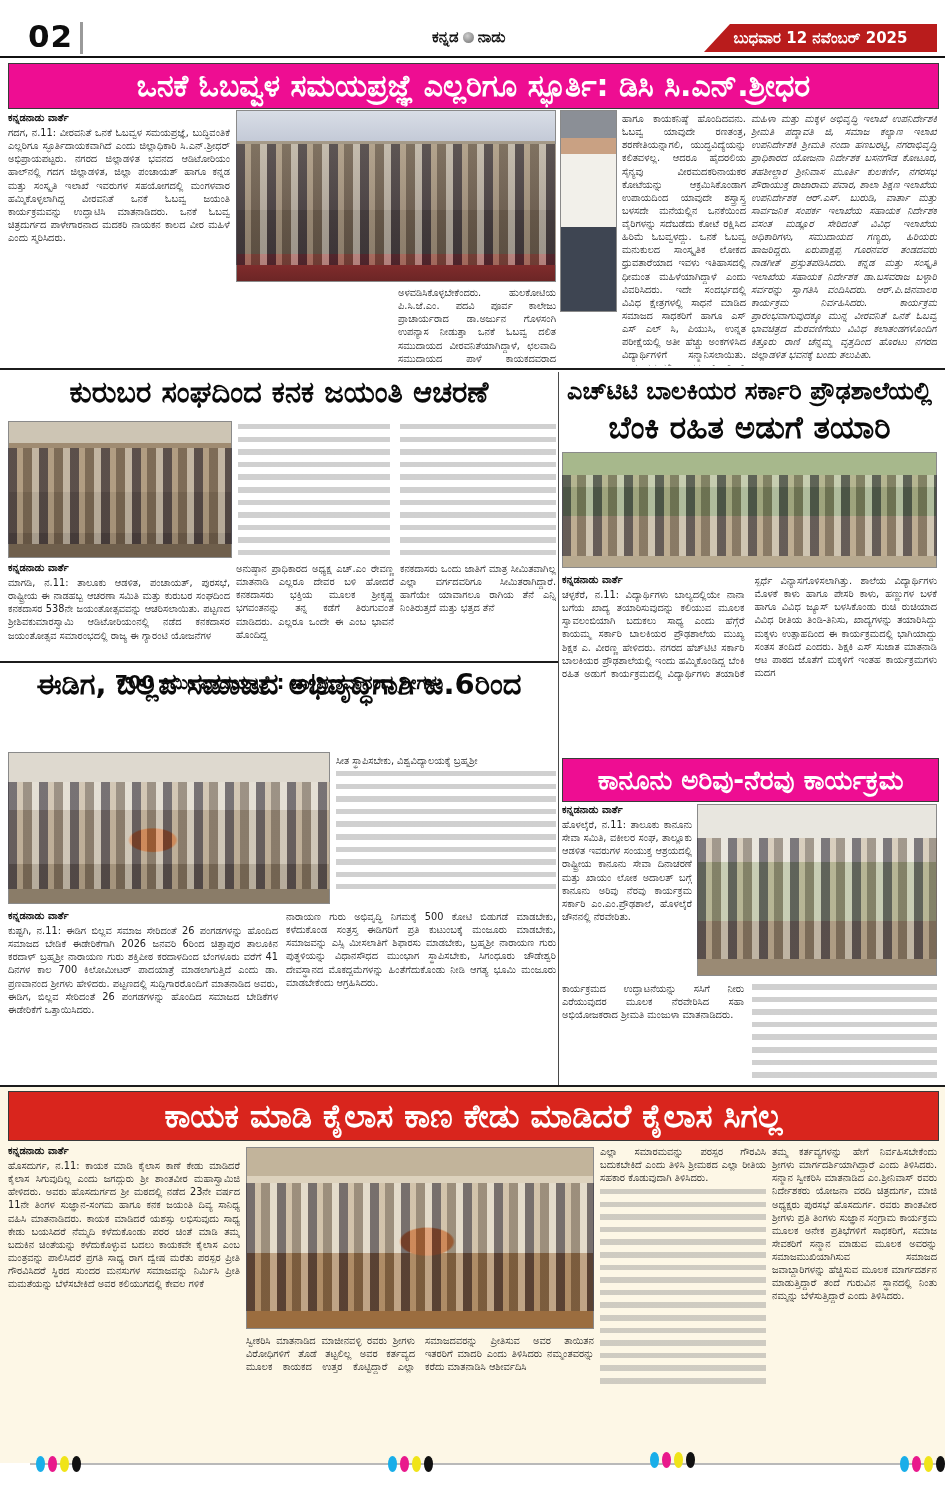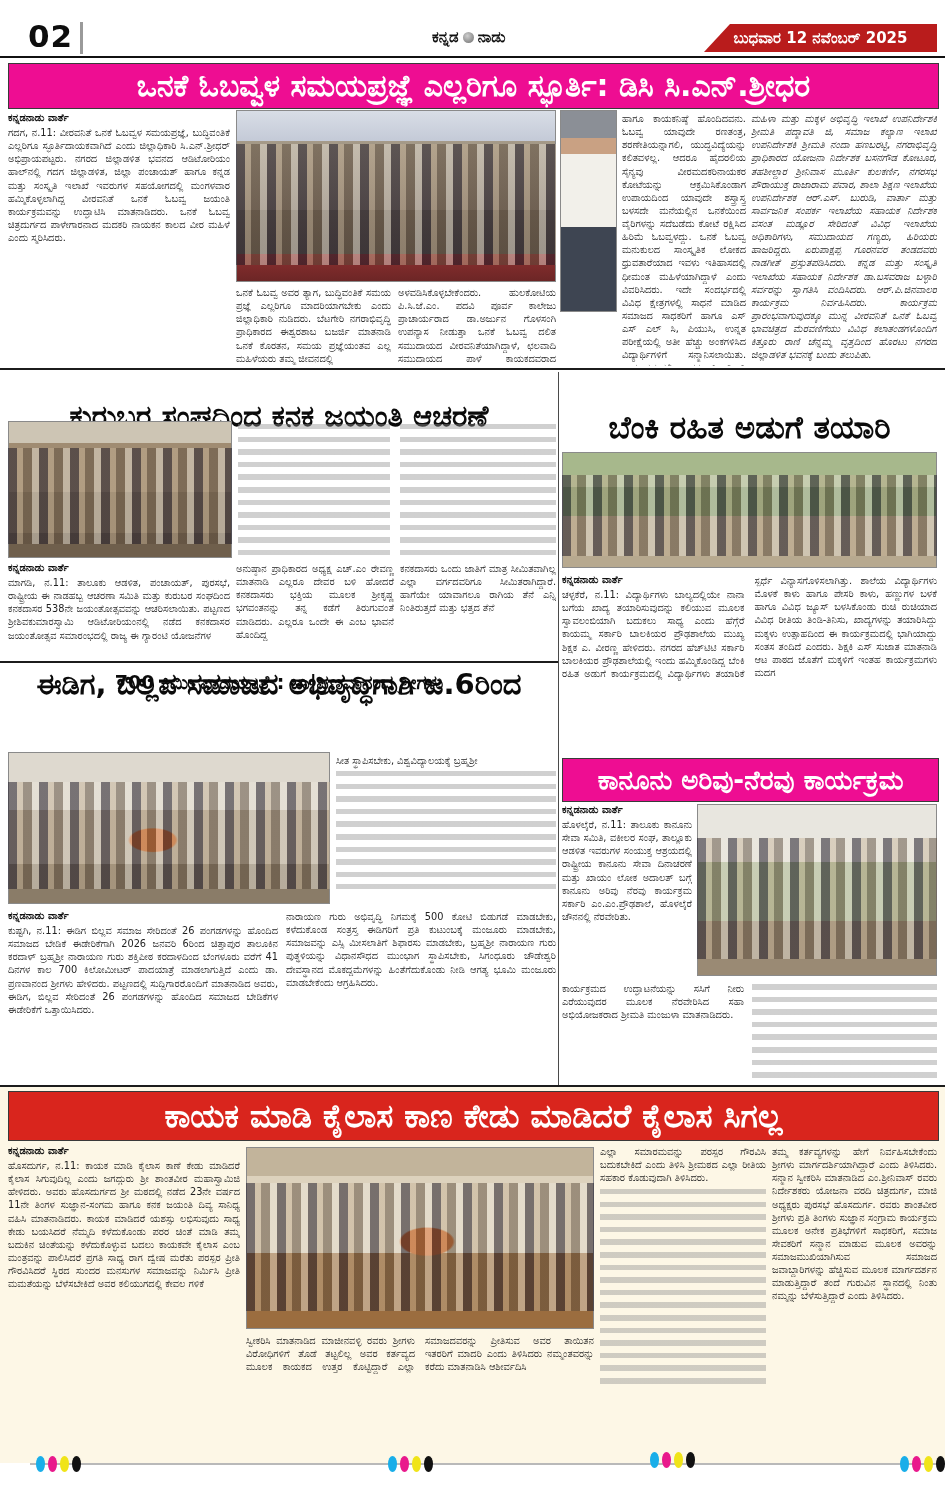--- a/index.html
+++ b/index.html
@@ -68,57 +68,55 @@
 
   <div class="abs bar bar-magenta" style="left:8px;top:63px;width:929px;height:44px;font-size:30px;">ಒನಕೆ ಓಬವ್ವಳ ಸಮಯಪ್ರಜ್ಞೆ ಎಲ್ಲರಿಗೂ ಸ್ಫೂರ್ತಿ: ಡಿಸಿ ಸಿ.ಎನ್.ಶ್ರೀಧರ</div>
 
   <div class="abs col" style="left:8px;top:112px;width:222px;height:254px;">
     <div class="byl">ಕನ್ನಡನಾಡು ವಾರ್ತೆ</div>
     <div class="bodytext">ಗದಗ, ನ.11: ವೀರವನಿತೆ ಒನಕೆ ಓಬವ್ವಳ ಸಮಯಪ್ರಜ್ಞೆ, ಬುದ್ಧಿವಂತಿಕೆ ಎಲ್ಲರಿಗೂ ಸ್ಫೂರ್ತಿದಾಯಕವಾಗಿದೆ ಎಂದು ಜಿಲ್ಲಾಧಿಕಾರಿ ಸಿ.ಎನ್.ಶ್ರೀಧರ್ ಅಭಿಪ್ರಾಯಪಟ್ಟರು. ನಗರದ ಜಿಲ್ಲಾಡಳಿತ ಭವನದ ಆಡಿಟೋರಿಯಂ ಹಾಲ್‌ನಲ್ಲಿ ಗದಗ ಜಿಲ್ಲಾಡಳಿತ, ಜಿಲ್ಲಾ ಪಂಚಾಯತ್ ಹಾಗೂ ಕನ್ನಡ ಮತ್ತು ಸಂಸ್ಕೃತಿ ಇಲಾಖೆ ಇವರುಗಳ ಸಹಯೋಗದಲ್ಲಿ ಮಂಗಳವಾರ ಹಮ್ಮಿಕೊಳ್ಳಲಾಗಿದ್ದ ವೀರವನಿತೆ ಒನಕೆ ಓಬವ್ವ ಜಯಂತಿ ಕಾರ್ಯಕ್ರಮವನ್ನು ಉದ್ಘಾಟಿಸಿ ಮಾತನಾಡಿದರು. ಒನಕೆ ಓಬವ್ವ ಚಿತ್ರದುರ್ಗದ ಪಾಳೇಗಾರನಾದ ಮದಕರಿ ನಾಯಕನ ಕಾಲದ ವೀರ ಮಹಿಳೆ ಎಂದು ಸ್ಮರಿಸಿದರು.</div>
   </div>
 
   <div class="ph band" id="ph-obavva" style="left:236px;top:110px;width:320px;height:172px;"></div>
 
-  <div class="abs col" style="left:236px;top:286px;width:155px;height:80px;">
-    <div class="bodytext">ಒನಕೆ ಓಬವ್ವ ಅವರ ತ್ಯಾಗ, ಬುದ್ಧಿವಂತಿಕೆ ಸಮಯ ಪ್ರಜ್ಞೆ ಎಲ್ಲರಿಗೂ ಮಾದರಿಯಾಗಬೇಕು ಎಂದು ಜಿಲ್ಲಾಧಿಕಾರಿ ನುಡಿದರು. ಬೆಟಗೇರಿ ನಗರಾಭಿವೃದ್ಧಿ ಪ್ರಾಧಿಕಾರದ ಈಶ್ವರಶಾಬ ಬಜರ್ಜಿ ಮಾತನಾಡಿ ಒನಕೆ ಕೊರತನ, ಸಮಯ ಪ್ರಜ್ಞೆಯಂತವ ಎಲ್ಲ ಮಹಿಳೆಯರು ತಮ್ಮ ಜೀವನದಲ್ಲಿ</div>
-  </div>
   <div class="abs col" style="left:398px;top:286px;width:158px;height:80px;">
     <div class="bodytext">ಅಳವಡಿಸಿಕೊಳ್ಳಬೇಕೆಂದರು. ಹುಲಕೋಟಿಯ ಪಿ.ಸಿ.ಜೆ.ಎಂ. ಪದವಿ ಪೂರ್ವ ಕಾಲೇಜು ಪ್ರಾಚಾರ್ಯರಾದ ಡಾ.ಅರ್ಜುನ ಗೊಳಸಂಗಿ ಉಪನ್ಯಾಸ ನೀಡುತ್ತಾ ಒನಕೆ ಓಬವ್ವ ದಲಿತ ಸಮುದಾಯದ ವೀರವನಿತೆಯಾಗಿದ್ದಾಳೆ, ಛಲವಾದಿ ಸಮುದಾಯದ ಪಾಳೆ ಕಾಯಕದವರಾದ ಮುದ್ದುಹನುಮಪ್ಪನ ಹೆಂಡತಿಯೇ ಓಬವ್ವ, ಮುದ್ದುಹನುಮಪ್ಪನು ಸ್ವಾಮಿನಿಷ್ಠೆ, ಸ್ವಾಭಿಮಾನ</div>
   </div>
 
   <div class="ph" id="ph-portrait" style="left:560px;top:110px;width:57px;height:202px;"></div>
 
   <div class="abs col" style="left:622px;top:112px;width:124px;height:254px;">
     <div class="bodytext">ಹಾಗೂ ಕಾಯಕನಿಷ್ಠೆ ಹೊಂದಿದವನು. ಓಬವ್ವ ಯಾವುದೇ ರಣತಂತ್ರ, ಶರಣೇತಿಯನ್ನಾಗಲಿ, ಯುದ್ಧವಿದ್ಯೆಯನ್ನು ಕಲಿತವಳಲ್ಲ. ಆದರೂ ಹೈದರಲಿಯ ಸೈನ್ಯವು ವೀರಮದಕರಿನಾಯಕರ ಕೋಟೆಯನ್ನು ಆಕ್ರಮಿಸಿಕೊಂಡಾಗ ಉಪಾಯದಿಂದ ಯಾವುದೇ ಶಸ್ತ್ರಾಸ್ತ್ರ ಬಳಸದೇ ಮನೆಯಲ್ಲಿನ ಒನಕೆಯಿಂದ ವೈರಿಗಳನ್ನು ಸದೆಬಡೆದು ಕೋಟೆ ರಕ್ಷಿಸಿದ ಹಿರಿಮೆ ಓಬವ್ವಳದ್ದು. ಒನಕೆ ಓಬವ್ವ ಮನುಕುಲದ ಸಾಂಸ್ಕೃತಿಕ ಲೋಕದ ಧ್ರುವತಾರೆಯಾದ ಇವಳು ಇತಿಹಾಸದಲ್ಲಿ ಧೀಮಂತ ಮಹಿಳೆಯಾಗಿದ್ದಾಳೆ ಎಂದು ವಿವರಿಸಿದರು. ಇದೇ ಸಂದರ್ಭದಲ್ಲಿ ವಿವಿಧ ಕ್ಷೇತ್ರಗಳಲ್ಲಿ ಸಾಧನೆ ಮಾಡಿದ ಸಮಾಜದ ಸಾಧಕರಿಗೆ ಹಾಗೂ ಎಸ್ ಎಸ್ ಎಲ್ ಸಿ, ಪಿಯುಸಿ, ಉನ್ನತ ಪರೀಕ್ಷೆಯಲ್ಲಿ ಅತೀ ಹೆಚ್ಚು ಅಂಕಗಳಿಸಿದ ವಿದ್ಯಾರ್ಥಿಗಳಿಗೆ ಸನ್ಮಾನಿಸಲಾಯಿತು. ಕಾರ್ಯಕ್ರಮದಲ್ಲಿ ಅಪರ ಜಿಲ್ಲಾಧಿಕಾರಿ ಡಾ.ಮುರಗೇಶ್ ಕೆ.ಆರ್, ಜಿ.ಪಂ. ಉಪಕಾರ್ಯದರ್ಶಿ ಸಿ.ಆರ್.ಮುಂದರಗಿ, ದಿವ್ಯೆಎಸ್ಸಿ ಶಿವಕುಮಾರ್,</div>
   </div>
   <div class="abs col" style="left:751px;top:112px;width:186px;height:254px;font-style:italic;">
     <div class="bodytext">ಮಹಿಳಾ ಮತ್ತು ಮಕ್ಕಳ ಅಭಿವೃದ್ಧಿ ಇಲಾಖೆ ಉಪನಿರ್ದೇಶಕಿ ಶ್ರೀಮತಿ ಪದ್ಮಾವತಿ ಜಿ, ಸಮಾಜ ಕಲ್ಯಾಣ ಇಲಾಖೆ ಉಪನಿರ್ದೇಶಕಿ ಶ್ರೀಮತಿ ನಂದಾ ಹಣಬರಟ್ಟಿ, ನಗರಾಭಿವೃದ್ಧಿ ಪ್ರಾಧಿಕಾರದ ಯೋಜನಾ ನಿರ್ದೇಶಕ ಬಸನಗೌಡ ಕೋಟೂರ, ತಹಶೀಲ್ದಾರ ಶ್ರೀನಿವಾಸ ಮೂರ್ತಿ ಕುಲಕರ್ಣಿ, ನಗರಸಭೆ ಪೌರಾಯುಕ್ತ ರಾಜಾರಾಮ ಪವಾರ, ಶಾಲಾ ಶಿಕ್ಷಣ ಇಲಾಖೆಯ ಉಪನಿರ್ದೇಶಕ ಆರ್.ಎಸ್. ಬುರುಡಿ, ವಾರ್ತಾ ಮತ್ತು ಸಾರ್ವಜನಿಕ ಸಂಪರ್ಕ ಇಲಾಖೆಯ ಸಹಾಯಕ ನಿರ್ದೇಶಕ ವಸಂತ ಮಡ್ಲೂರ ಸೇರಿದಂತೆ ವಿವಿಧ ಇಲಾಖೆಯ ಅಧಿಕಾರಿಗಳು, ಸಮುದಾಯದ ಗಣ್ಯರು, ಹಿರಿಯರು ಹಾಜರಿದ್ದರು. ಏರುಪಾಕ್ಷಪ್ಪ ಗೂರನವರ ತಂಡದವರು ನಾಡಗೀತೆ ಪ್ರಸ್ತುತಪಡಿಸಿದರು. ಕನ್ನಡ ಮತ್ತು ಸಂಸ್ಕೃತಿ ಇಲಾಖೆಯ ಸಹಾಯಕ ನಿರ್ದೇಶಕ ಡಾ.ಬಸವರಾಜ ಬಳ್ಳಾರಿ ಸರ್ವರನ್ನು ಸ್ವಾಗತಿಸಿ ವಂದಿಸಿದರು. ಆರ್.ಪಿ.ಜಿನವಾಲರ ಕಾರ್ಯಕ್ರಮ ನಿರ್ವಹಿಸಿದರು. ಕಾರ್ಯಕ್ರಮ ಪ್ರಾರಂಭವಾಗುವುದಕ್ಕೂ ಮುನ್ನ ವೀರವನಿತೆ ಒನಕೆ ಓಬವ್ವ ಭಾವಚಿತ್ರದ ಮೆರವಣಿಗೆಯು ವಿವಿಧ ಕಲಾತಂಡಗಳೊಂದಿಗೆ ಕಿತ್ತೂರು ರಾಣಿ ಚೆನ್ನಮ್ಮ ವೃತ್ತದಿಂದ ಹೊರಟು ನಗರದ ಜಿಲ್ಲಾಡಳಿತ ಭವನಕ್ಕೆ ಬಂದು ತಲುಪಿತು.</div>
   </div>
 
   <div class="abs hrule" style="left:0;top:368px;width:945px;height:2px;"></div>
   <div class="abs vrule" style="left:558px;top:372px;width:1px;height:713px;"></div>
 
-  <div class="abs h-black" style="left:8px;top:376px;width:542px;font-size:29px;margin-top:24px;">ಕುರುಬರ ಸಂಘದಿಂದ ಕನಕ ಜಯಂತಿ ಆಚರಣೆ</div>
+  <div class="abs h-black" style="left:8px;top:376px;width:542px;font-size:29px;">ಕುರುಬರ ಸಂಘದಿಂದ ಕನಕ ಜಯಂತಿ ಆಚರಣೆ</div>
 
   <div class="ph band" id="ph-kuruba" style="left:8px;top:421px;width:224px;height:137px;"></div>
   <div class="abs lines" style="left:238px;top:424px;width:152px;height:131px;"></div>
   <div class="abs lines" style="left:400px;top:424px;width:156px;height:131px;"></div>
 
   <div class="abs col" style="left:8px;top:562px;width:222px;height:97px;">
     <div class="byl">ಕನ್ನಡನಾಡು ವಾರ್ತೆ</div>
     <div class="bodytext">ಮಾಗಡಿ, ನ.11: ತಾಲೂಕು ಆಡಳಿತ, ಪಂಚಾಯತ್, ಪುರಸಭೆ, ರಾಷ್ಟ್ರೀಯ ಈ ನಾಡಹಬ್ಬ ಆಚರಣಾ ಸಮಿತಿ ಮತ್ತು ಕುರುಬರ ಸಂಘದಿಂದ ಕನಕದಾಸರ 538ನೇ ಜಯಂತೋತ್ಸವವನ್ನು ಆಚರಿಸಲಾಯಿತು. ಪಟ್ಟಣದ ಶ್ರೀಶಿವಕುಮಾರಸ್ವಾಮಿ ಆಡಿಟೋರಿಯಂನಲ್ಲಿ ನಡೆದ ಕನಕದಾಸರ ಜಯಂತೋತ್ಸವ ಸಮಾರಂಭದಲ್ಲಿ ರಾಜ್ಯ ಈ ಗ್ಯಾರಂಟಿ ಯೋಜನೆಗಳ</div>
   </div>
   <div class="abs col" style="left:236px;top:562px;width:158px;height:97px;">
     <div class="bodytext">ಅನುಷ್ಠಾನ ಪ್ರಾಧಿಕಾರದ ಅಧ್ಯಕ್ಷ ಎಚ್.ಎಂ ರೇವಣ್ಣ ಮಾತನಾಡಿ ಎಲ್ಲರೂ ದೇವರ ಬಳಿ ಹೋದರೆ ಕನಕದಾಸರು ಭಕ್ತಿಯ ಮೂಲಕ ಶ್ರೀಕೃಷ್ಣ ಭಗವಂತನನ್ನು ತನ್ನ ಕಡೆಗೆ ತಿರುಗುವಂತೆ ಮಾಡಿದರು. ಎಲ್ಲರೂ ಒಂದೇ ಈ ಎಂಬ ಭಾವನೆ ಹೊಂದಿದ್ದ</div>
   </div>
   <div class="abs col" style="left:400px;top:562px;width:156px;height:97px;">
     <div class="bodytext">ಕನಕದಾಸರು ಒಂದು ಜಾತಿಗೆ ಮಾತ್ರ ಸೀಮಿತವಾಗಿಲ್ಲ ಎಲ್ಲಾ ವರ್ಗದವರಿಗೂ ಸೀಮಿತರಾಗಿದ್ದಾರೆ. ಹಾಗೆಯೇ ಯಾವಾಗಲೂ ರಾಗಿಯ ತೆನೆ ಎನ್ನಿ ನಿಂತಿರುತ್ತದೆ ಮತ್ತು ಭತ್ತದ ತೆನೆ</div>
   </div>
   <div class="abs hrule" style="left:0;top:661px;width:558px;height:1.5px;"></div>
 
+  <div class="abs h-black" style="left:562px;top:378px;width:375px;font-size:24px;">ಎಚ್‌ಟಿಟಿ ಬಾಲಕಿಯರ ಸರ್ಕಾರಿ ಪ್ರೌಢಶಾಲೆಯಲ್ಲಿ</div>
   <div class="abs h-black" style="left:562px;top:410px;width:375px;font-size:31px;">ಬೆಂಕಿ ರಹಿತ ಅಡುಗೆ ತಯಾರಿ</div>
 
   <div class="ph band" id="ph-htt" style="left:562px;top:452px;width:375px;height:116px;"></div>
 
   <div class="abs col cols2" style="left:562px;top:574px;width:375px;height:180px;">
     <div class="byl">ಕನ್ನಡನಾಡು ವಾರ್ತೆ</div>
     <div class="bodytext">ಚಳ್ಳಕೆರೆ, ನ.11: ವಿದ್ಯಾರ್ಥಿಗಳು ಬಾಲ್ಯದಲ್ಲಿಯೇ ನಾನಾ ಬಗೆಯ ಖಾದ್ಯ ತಯಾರಿಸುವುದನ್ನು ಕಲಿಯುವ ಮೂಲಕ ಸ್ವಾವಲಂಬಿಯಾಗಿ ಬದುಕಲು ಸಾಧ್ಯ ಎಂದು ಹೆಗ್ಗೆರೆ ಕಾಯಮ್ಮ ಸರ್ಕಾರಿ ಬಾಲಕಿಯರ ಪ್ರೌಢಶಾಲೆಯ ಮುಖ್ಯ ಶಿಕ್ಷಕ ಎ. ವೀರಣ್ಣ ಹೇಳಿದರು. ನಗರದ ಹೆಚ್‌ಟಿಟಿ ಸರ್ಕಾರಿ ಬಾಲಕಿಯರ ಪ್ರೌಢಶಾಲೆಯಲ್ಲಿ ಇಂದು ಹಮ್ಮಿಕೊಂಡಿದ್ದ ಬೆಂಕಿ ರಹಿತ ಅಡುಗೆ ಕಾರ್ಯಕ್ರಮದಲ್ಲಿ ವಿದ್ಯಾರ್ಥಿಗಳು ತಯಾರಿಕೆ ಸ್ಪರ್ಧೆ ವಿನ್ಯಾಸಗೊಳಿಸಲಾಗಿತ್ತು. ಶಾಲೆಯ ವಿದ್ಯಾರ್ಥಿಗಳು ಮೊಳಕೆ ಕಾಳು ಹಾಗೂ ಪೇಸರಿ ಕಾಳು, ಹಣ್ಣುಗಳ ಬಳಕೆ ಹಾಗೂ ವಿವಿಧ ಜ್ಯೂಸ್ ಬಳಸಿಕೊಂಡು ರುಚಿ ರುಚಿಯಾದ ವಿವಿಧ ರೀತಿಯ ತಿಂಡಿ-ತಿನಿಸು, ಖಾದ್ಯಗಳನ್ನು ತಯಾರಿಸಿದ್ದು ಮಕ್ಕಳು ಉತ್ಸಾಹದಿಂದ ಈ ಕಾರ್ಯಕ್ರಮದಲ್ಲಿ ಭಾಗಿಯಾದ್ದು ಸಂತಸ ತಂದಿದೆ ಎಂದರು. ಶಿಕ್ಷಕಿ ಎಸ್ ಸುಜಾತ ಮಾತನಾಡಿ ಆಟ ಪಾಠದ ಜೊತೆಗೆ ಮಕ್ಕಳಿಗೆ ಇಂತಹ ಕಾರ್ಯಕ್ರಮಗಳು ಮದಗ</div>
   </div>
 
   <div class="abs h-black" style="left:8px;top:668px;width:542px;font-size:29px;">ಈಡಿಗ, ಬಿಲ್ಲವ ಸಮಾಜದ ಅಭಿವೃದ್ಧಿಗಾಗಿ ಜ.6ರಿಂದ</div>

